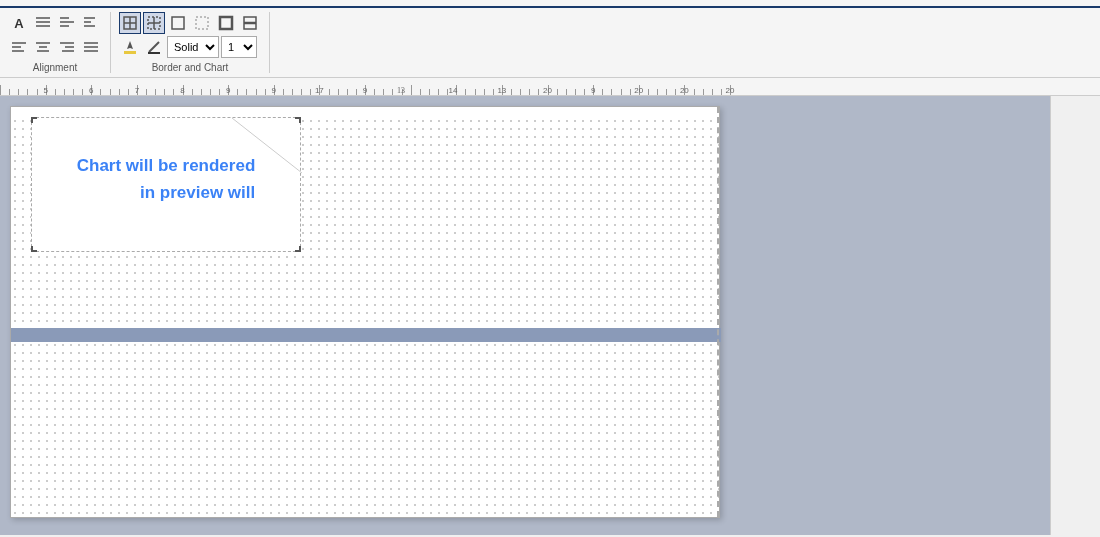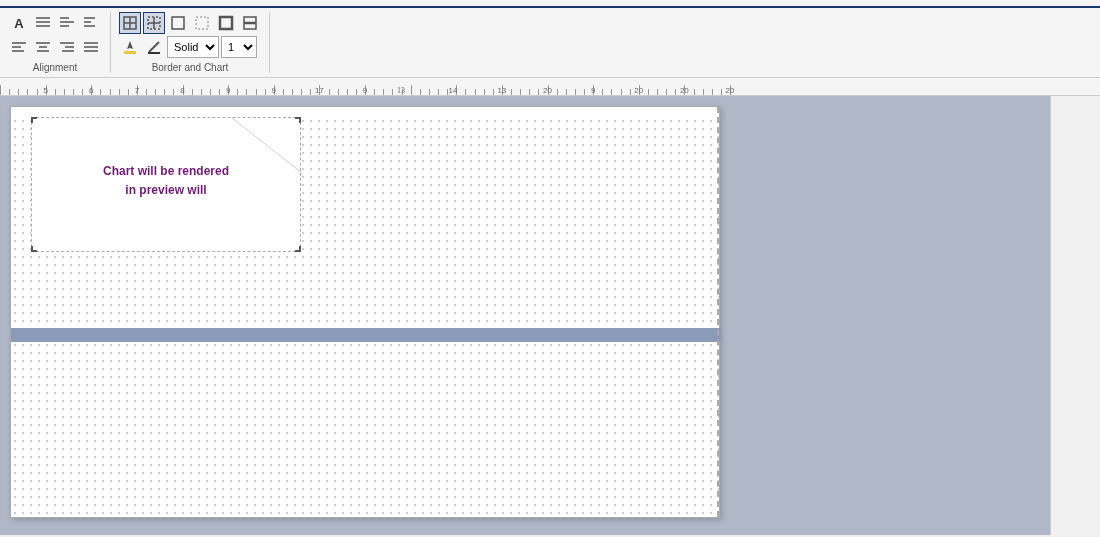--- a/index.html
+++ b/index.html
@@ -146,23 +146,23 @@
     #chart-area .corner-tl { top: -1px; left: -1px; border-width: 2px 0 0 2px; }
     #chart-area .corner-tr { top: -1px; right: -1px; border-width: 2px 2px 0 0; }
     #chart-area .corner-bl { bottom: -1px; left: -1px; border-width: 0 0 2px 2px; }
     #chart-area .corner-br { bottom: -1px; right: -1px; border-width: 0 2px 2px 0; }
 
     .chart-text {
       position: absolute;
       top: 50%;
       left: 50%;
       transform: translate(-50%, -60%);
-      text-align: center;
-      color: #701a75;
-      font-size: 12px;
+      text-align: right;
+      color: #3b82f6;
+      font-size: 17px;
       font-weight: bold;
       line-height: 1.6;
       white-space: nowrap;
     }
 
     
     #blue-row {
       background: #8a9ab8;
       height: 14px;
       margin: 0;

